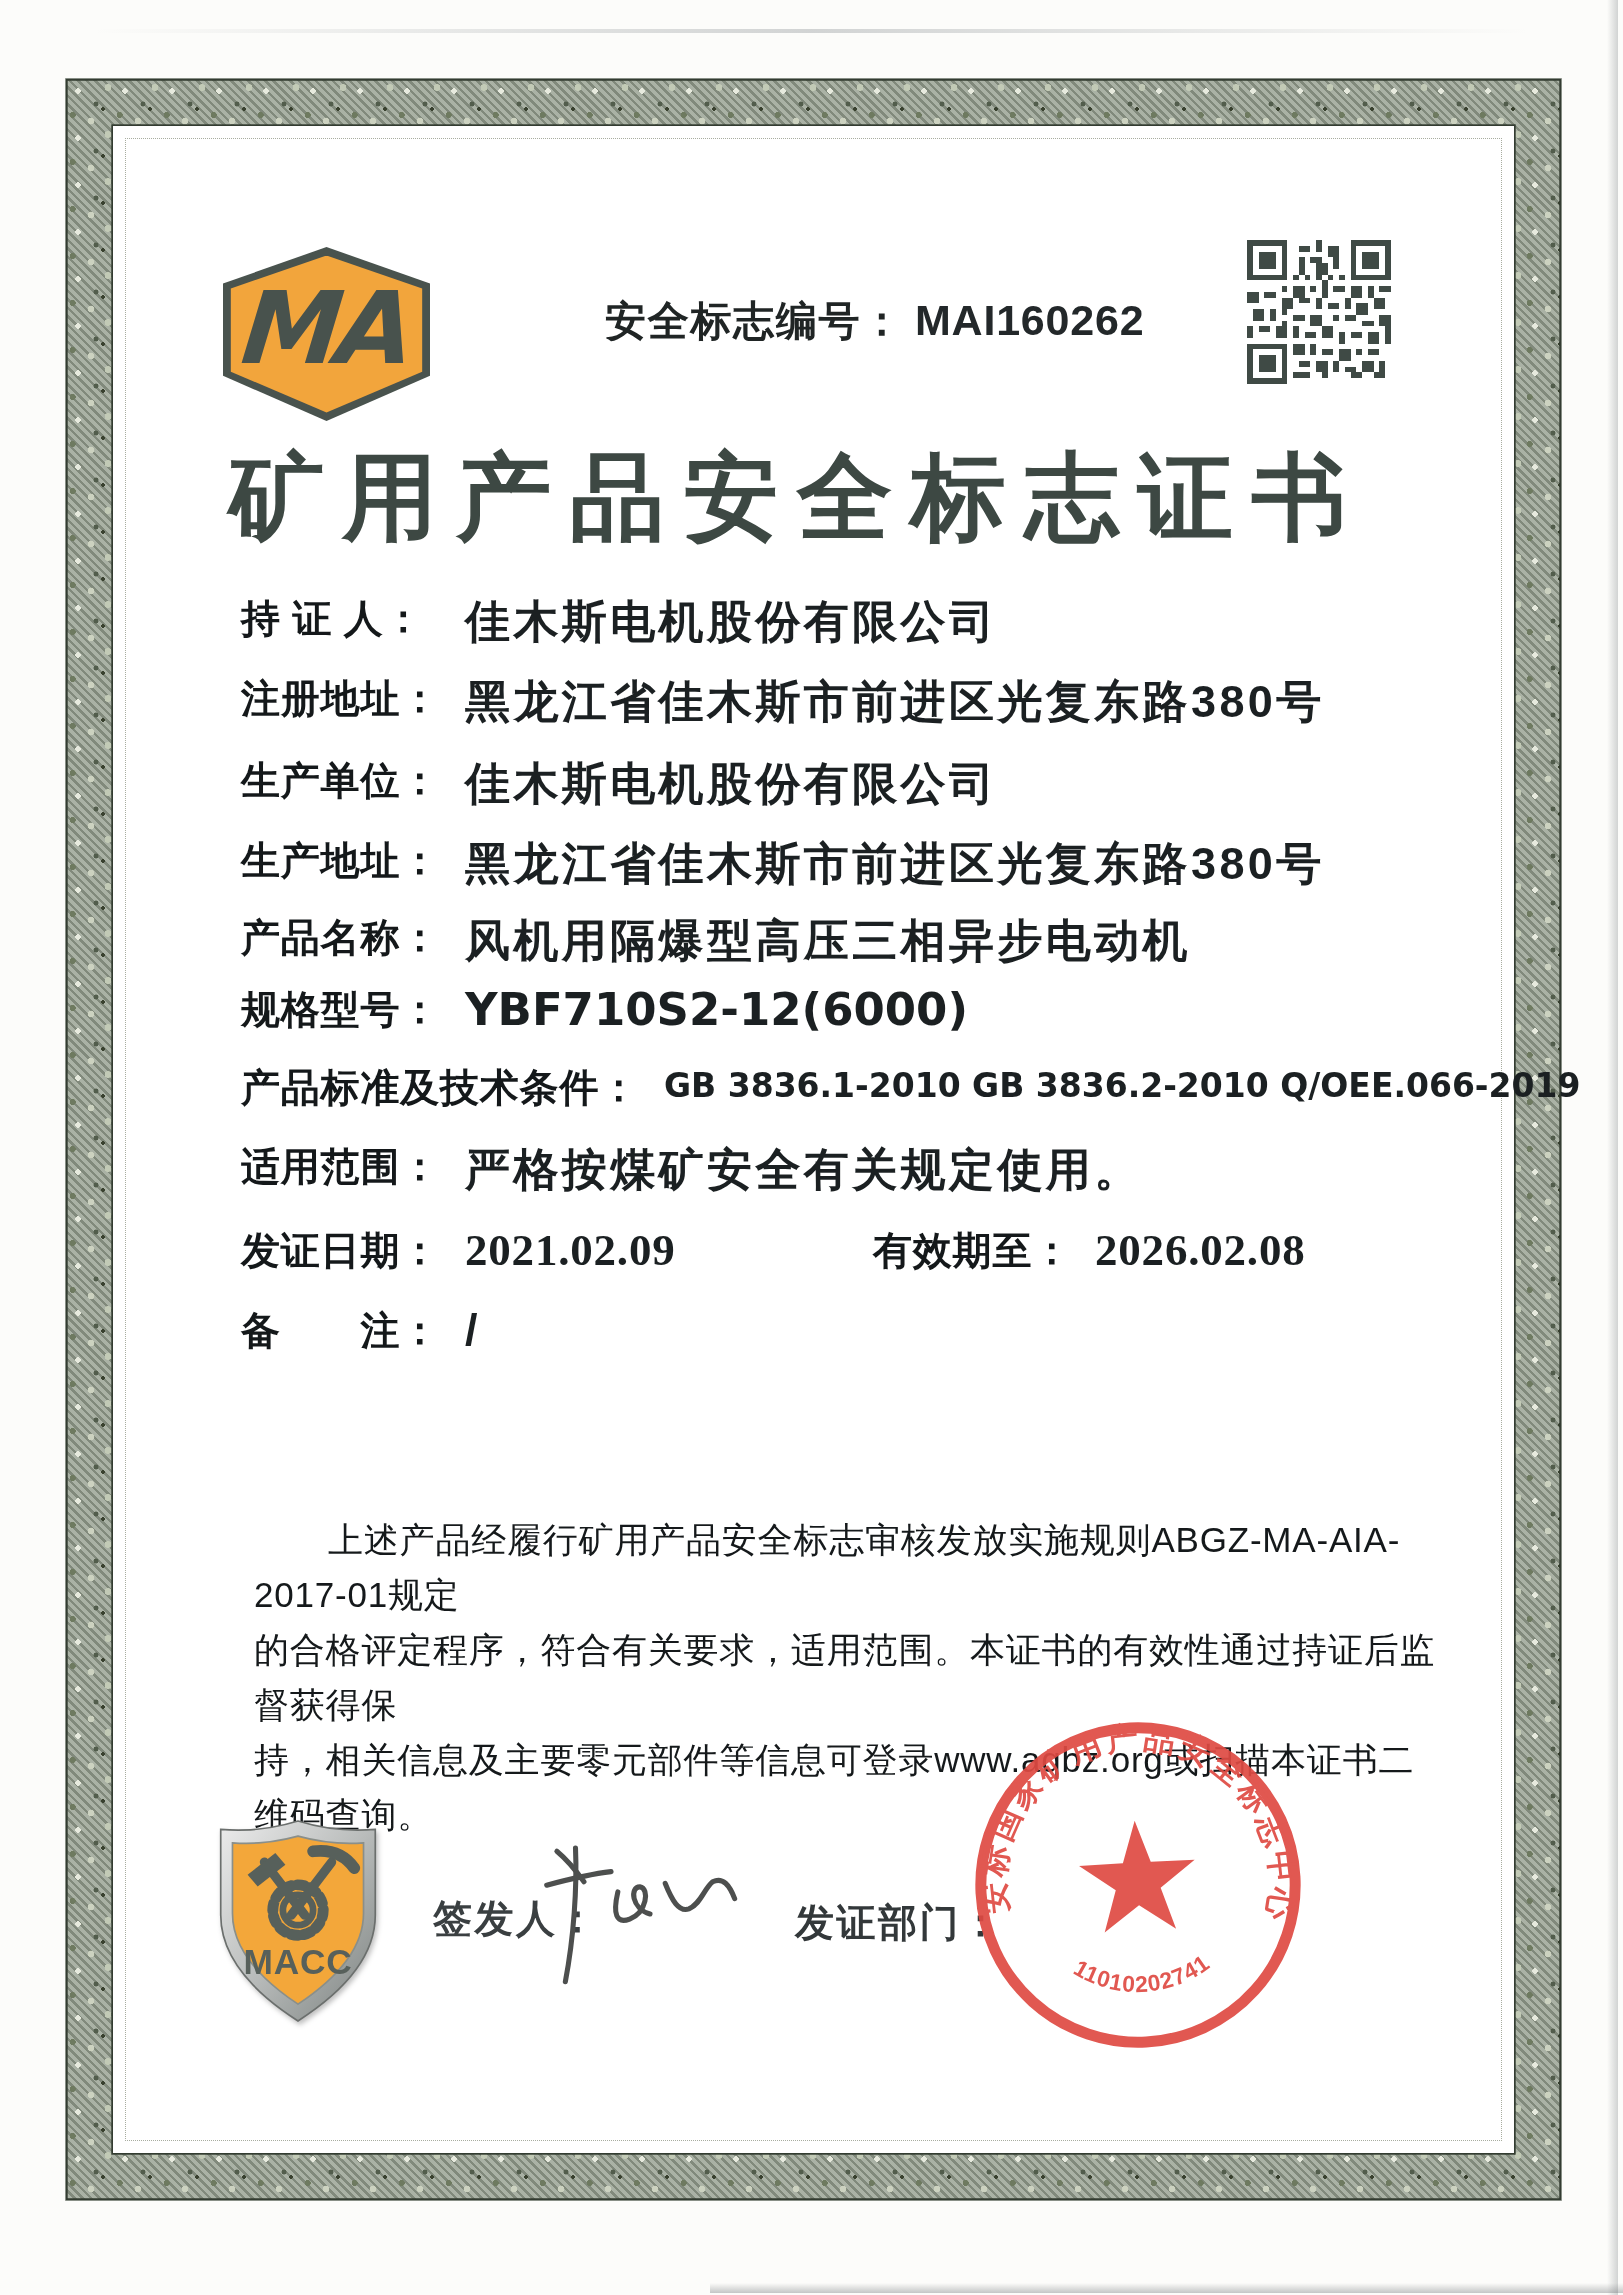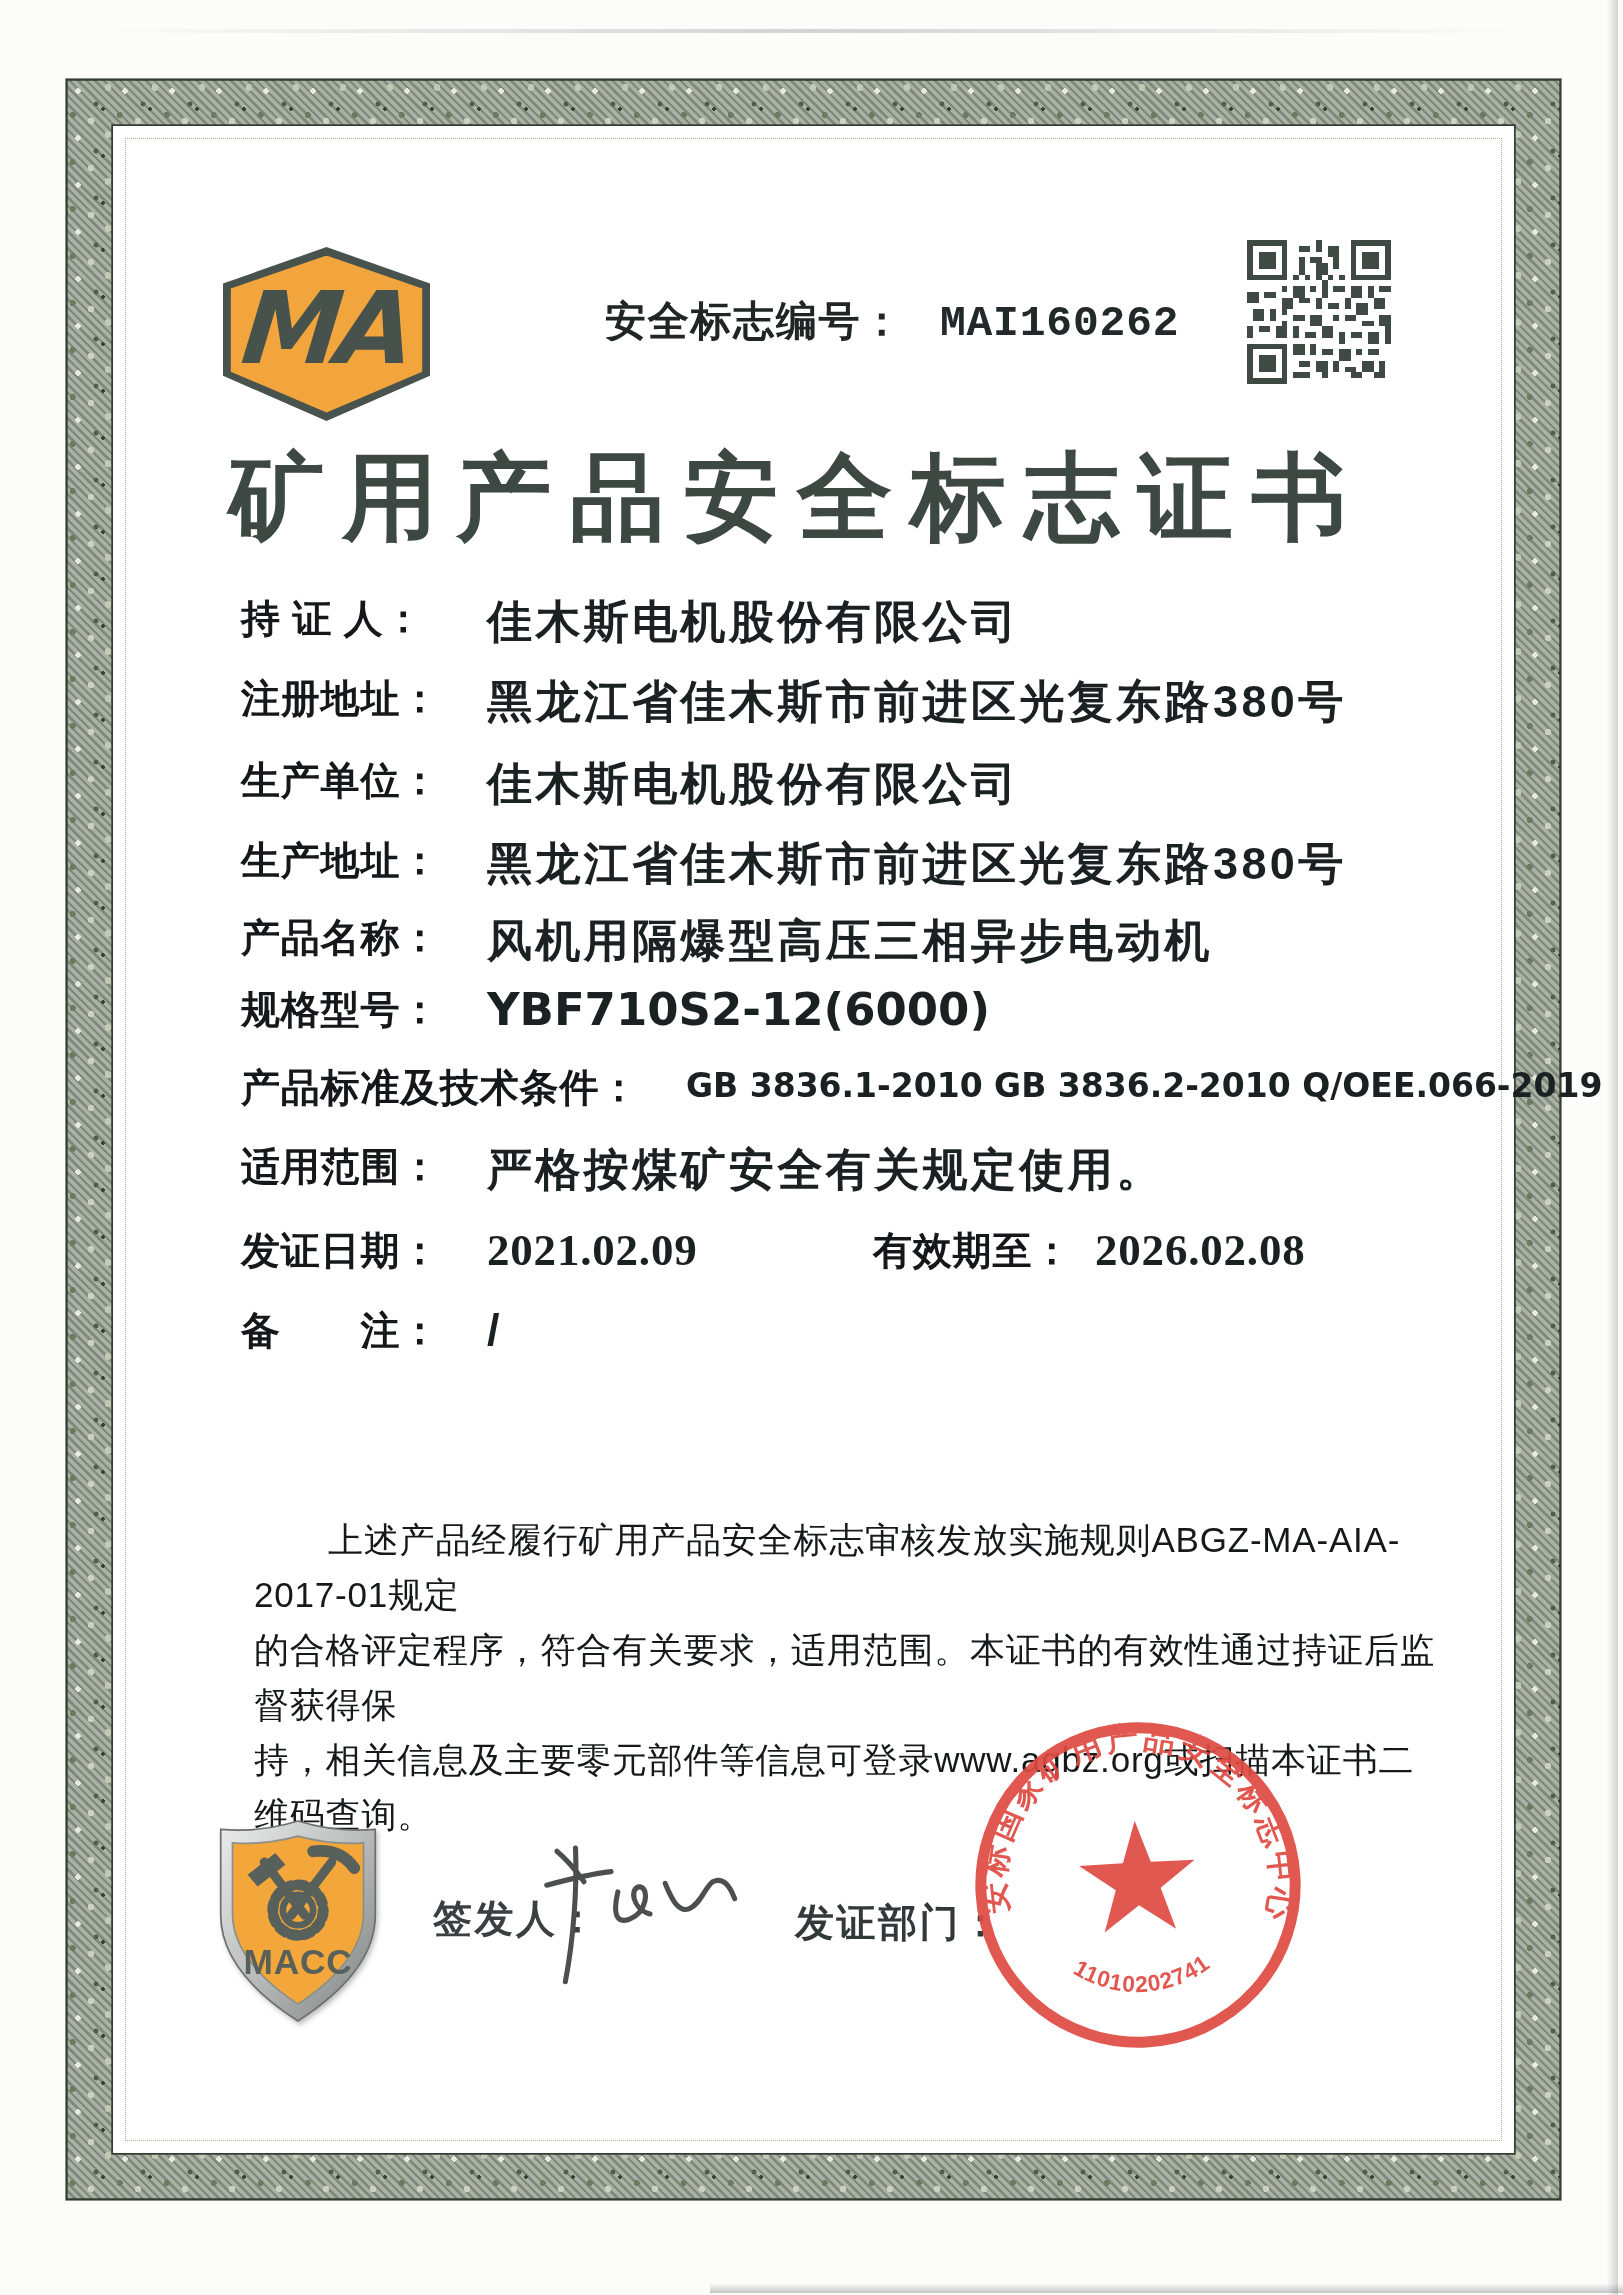--- a/index.html
+++ b/index.html
@@ -38,31 +38,31 @@
     clip-path:polygon(50% 0,96% 21%,96% 74%,50% 100%,4% 74%,4% 21%);}
   .ma-hex-inner{position:absolute;inset:8.5px;background:#f2a53c;
     clip-path:polygon(50% 0,96% 21%,96% 74%,50% 100%,4% 74%,4% 21%);}
   .ma-letters{position:absolute;left:0;right:0;top:32px;text-align:center;
     font-family:"DejaVu Sans",sans-serif;font-weight:900;font-style:italic;
     font-size:100px;line-height:100px;color:#48524d;transform:skewX(-6deg);letter-spacing:-5px;}
 
   
   .sn-row{position:absolute;left:605px;top:294px;display:flex;align-items:baseline;}
   .sn-label{font-size:41px;font-weight:700;letter-spacing:1.7px;color:#202525;}
-  .sn-value{font-family:Liberation Mono, monospace;font-size:43px;font-weight:600;
-    color:#23282a;margin-left:36px;letter-spacing:0.8px;}
+  .sn-value{font-family:Liberation Sans, sans-serif;font-size:43px;font-weight:600;
+    color:#23282a;margin-left:11px;letter-spacing:0.8px;}
 
   .qr{position:absolute;left:1247px;top:238px;width:144px;height:148px;}
 
   .title{position:absolute;left:0;top:435px;width:1594px;text-align:center;
     font-family:"Liberation Serif",serif;font-weight:900;font-size:95px;
     letter-spacing:18.6px;color:#3d4843;}
 
   
-  .row{position:absolute;left:241px;display:flex;align-items:flex-start;white-space:nowrap;gap:22px;}
+  .row{position:absolute;left:241px;display:flex;align-items:flex-start;white-space:nowrap;}
   .flabel{min-width:224px;font-size:39px;font-weight:700;letter-spacing:0.8px;color:#14181a;}
   .fvalue{font-size:45px;font-weight:600;letter-spacing:3.4px;color:#1b2022;}
   .fvalue.serif{font-family:Liberation Serif, serif;font-weight:600;letter-spacing:0.8px;}
   .fvalue.model{font-family:"DejaVu Sans",sans-serif;font-weight:700;letter-spacing:0;}
   .fvalue.std{font-family:"DejaVu Sans",sans-serif;font-weight:600;font-size:33px;
     letter-spacing:0;margin-top:5px;margin-left:25px;text-align:center;}
   .r1{top:592px}.r2{top:672px}.r3{top:754px}.r4{top:834px}
   .r5{top:911px}.r6{top:983px}.r7{top:1061px}.r8{top:1140px}
   .rdates{top:1224px;width:1184px}.rremark{top:1304px}
   .exp-label{position:absolute;left:632px;top:0;font-size:39px;font-weight:700;color:#14181a;}

